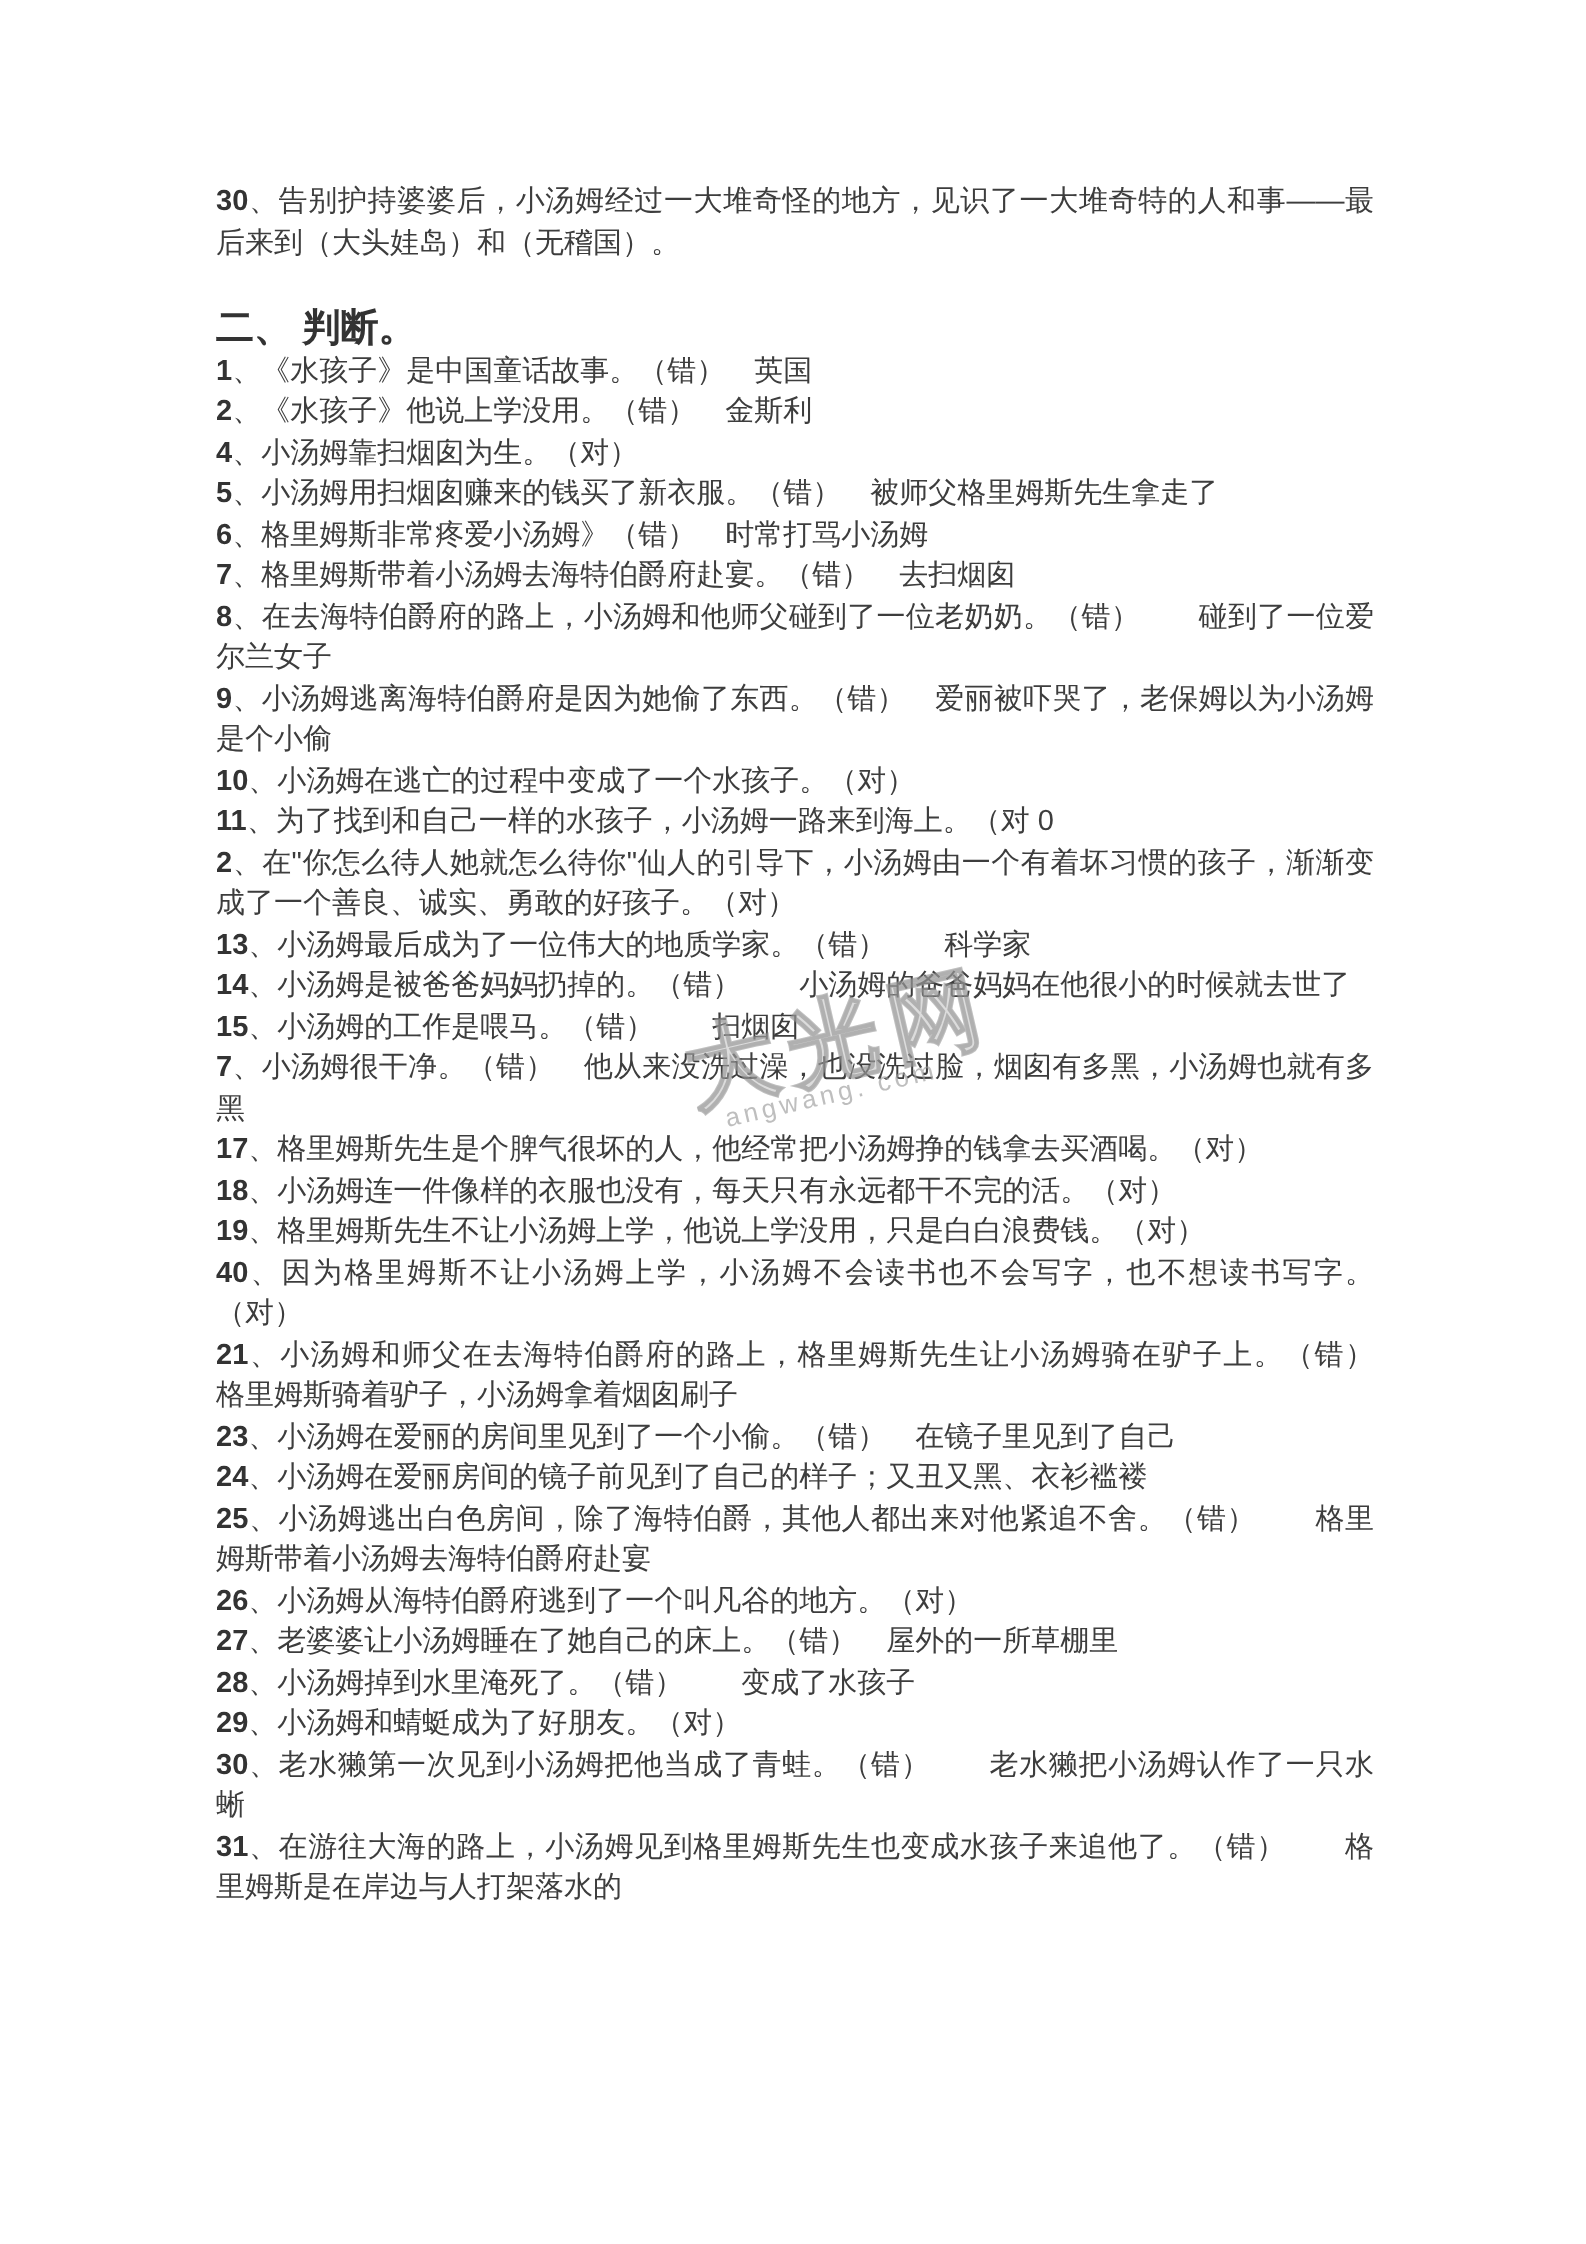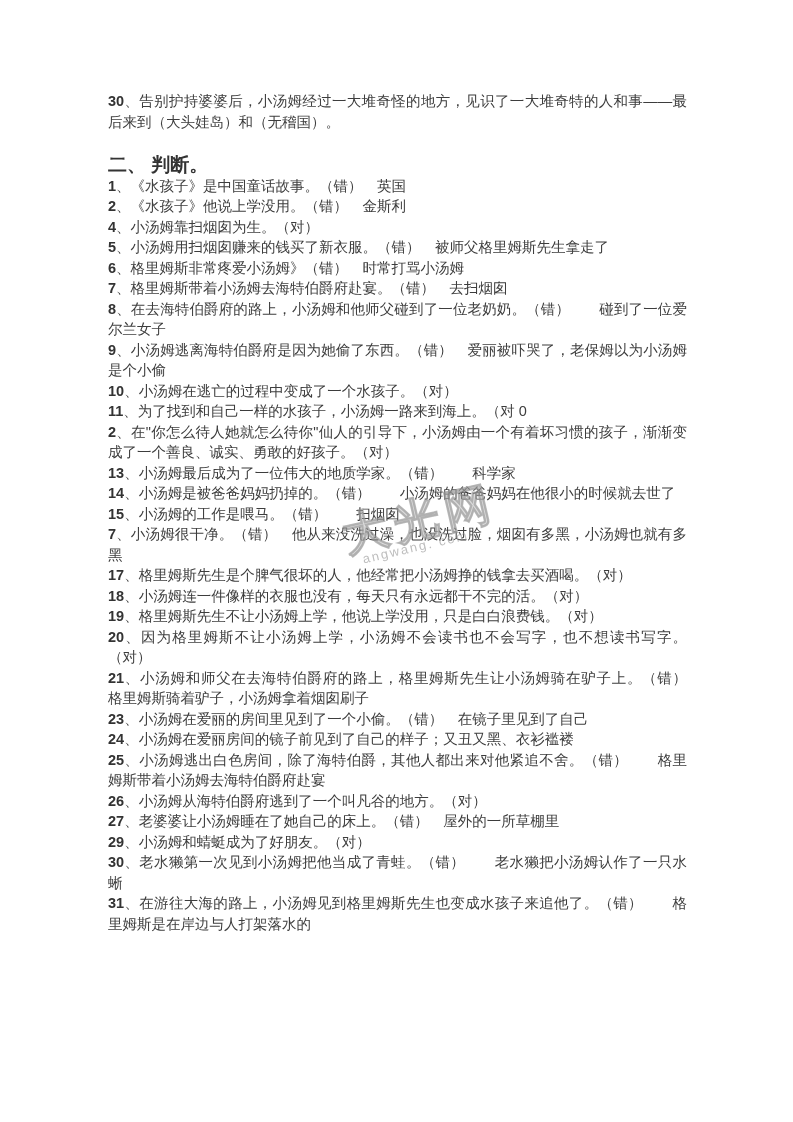--- a/index.html
+++ b/index.html
@@ -114,35 +114,36 @@
   <p class="item"><span class="num">15</span><span class="sep">、</span><span class="txt">小汤姆的工作是喂马。（错）　　扫烟囱</span></p>
 
   <p class="item"><span class="num">7</span><span class="sep">、</span><span class="txt">小汤姆很干净。（错）　他从来没洗过澡，也没洗过脸，烟囱有多黑，小汤姆也就有多黑</span></p>
 
   <p class="item"><span class="num">17</span><span class="sep">、</span><span class="txt">格里姆斯先生是个脾气很坏的人，他经常把小汤姆挣的钱拿去买酒喝。（对）</span></p>
 
   <p class="item"><span class="num">18</span><span class="sep">、</span><span class="txt">小汤姆连一件像样的衣服也没有，每天只有永远都干不完的活。（对）</span></p>
 
   <p class="item"><span class="num">19</span><span class="sep">、</span><span class="txt">格里姆斯先生不让小汤姆上学，他说上学没用，只是白白浪费钱。（对）</span></p>
 
-  <p class="item"><span class="num">20</span><span class="sep">、</span><span class="txt">因为格里姆斯不让小汤姆上学，小汤姆不会读书也不会写字，也不想读书写字。（对）</span></p>
+  <p class="item"><span class="num">40</span><span class="sep">、</span><span class="txt">因为格里姆斯不让小汤姆上学，小汤姆不会读书也不会写字，也不想读书写字。（对）</span></p>
 
   <p class="item"><span class="num">21</span><span class="sep">、</span><span class="txt">小汤姆和师父在去海特伯爵府的路上，格里姆斯先生让小汤姆骑在驴子上。（错）　格里姆斯骑着驴子，小汤姆拿着烟囱刷子</span></p>
 
 
   <p class="item"><span class="num">23</span><span class="sep">、</span><span class="txt">小汤姆在爱丽的房间里见到了一个小偷。（错）　在镜子里见到了自己</span></p>
 
   <p class="item"><span class="num">24</span><span class="sep">、</span><span class="txt">小汤姆在爱丽房间的镜子前见到了自己的样子；又丑又黑、衣衫褴褛</span></p>
 
   <p class="item"><span class="num">25</span><span class="sep">、</span><span class="txt">小汤姆逃出白色房间，除了海特伯爵，其他人都出来对他紧追不舍。（错）　　格里姆斯带着小汤姆去海特伯爵府赴宴</span></p>
 
   <p class="item"><span class="num">26</span><span class="sep">、</span><span class="txt">小汤姆从海特伯爵府逃到了一个叫凡谷的地方。（对）</span></p>
 
   <p class="item"><span class="num">27</span><span class="sep">、</span><span class="txt">老婆婆让小汤姆睡在了她自己的床上。（错）　屋外的一所草棚里</span></p>
 
+  <p class="item"><span class="num">28</span><span class="sep">、</span><span class="txt">小汤姆掉到水里淹死了。（错）　　变成了水孩子</span></p>
 
   <p class="item"><span class="num">29</span><span class="sep">、</span><span class="txt">小汤姆和蜻蜓成为了好朋友。（对）</span></p>
 
   <p class="item"><span class="num">30</span><span class="sep">、</span><span class="txt">老水獭第一次见到小汤姆把他当成了青蛙。（错）　　老水獭把小汤姆认作了一只水蜥</span></p>
 
   <p class="item"><span class="num">31</span><span class="sep">、</span><span class="txt">在游往大海的路上，小汤姆见到格里姆斯先生也变成水孩子来追他了。（错）　　格里姆斯是在岸边与人打架落水的</span></p>
 </div>
 
   </div>
 </div>

